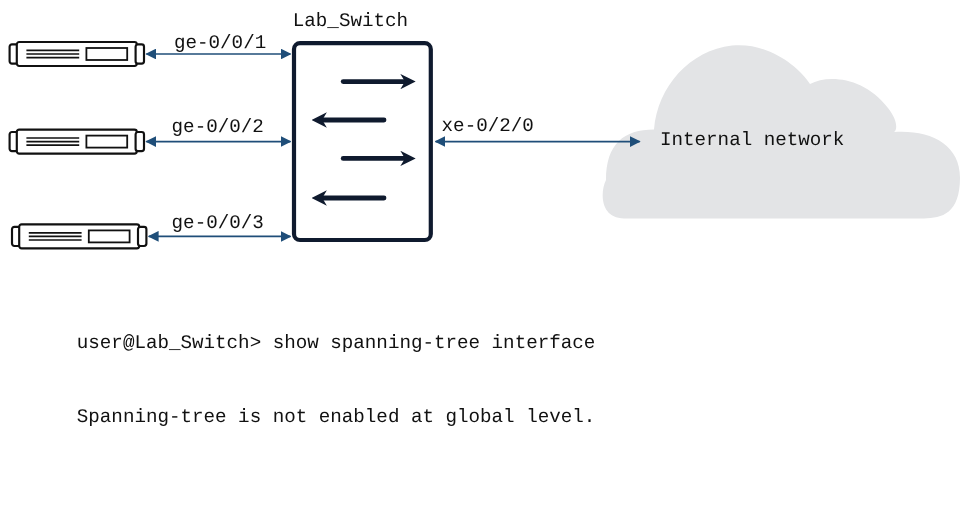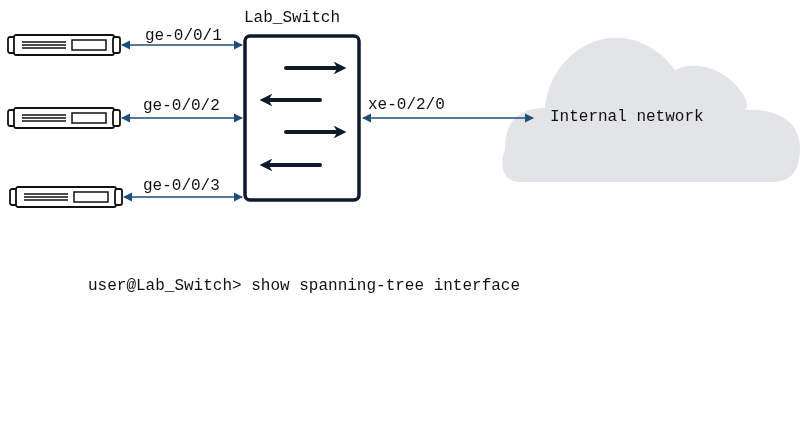--- a/index.html
+++ b/index.html
@@ -1,20 +1,20 @@
 <!DOCTYPE html>
 <html><head>
 <meta charset="utf-8">
 <style>
   html,body{margin:0;padding:0;background:#ffffff;}
   body{width:805px;height:430px;position:relative;overflow:hidden;font-family:"Liberation Mono","DejaVu Sans Mono",monospace;}
   #diagram{position:absolute;left:0;top:0;width:805px;height:215px;}
   .lbl{font-family:"Liberation Mono","DejaVu Sans Mono",monospace;font-size:16px;fill:#111;}
   #cli{position:absolute;left:64px;top:234px;font-family:"Liberation Mono","DejaVu Sans Mono",monospace;font-size:16px;line-height:20.8px;color:#111;white-space:pre;}
-  .row{height:20.8px;margin-left:24px;}
+  .row{height:20.8px;}
   .gap{height:20.8px;}
 </style>
 </head>
 <body>
 
 <svg id="diagram" viewBox="0 0 805 215" xmlns="http://www.w3.org/2000/svg">
   <defs>
     <marker id="ah" viewBox="0 0 10 10" refX="9" refY="5" markerWidth="7" markerHeight="7" orient="auto-start-reverse">
       <path d="M0,0 L10,5 L0,10 z" fill="#1f4e79"></path>
     </marker>
@@ -73,20 +73,21 @@
   </g>
 
   <text class="lbl" x="145" y="40">ge-0/0/1</text>
   <text class="lbl" x="143" y="110">ge-0/0/2</text>
   <text class="lbl" x="143" y="190">ge-0/0/3</text>
   <text class="lbl" x="368" y="109">xe-0/2/0</text>
 </svg>
 
 <div id="cli">
   <div class="row">user@Lab_Switch&gt; show spanning-tree interface</div>
+  <div class="row">Spanning-tree is not enabled at global level.</div>
   <div class="gap"></div>
   
   
   
   
   
   
 </div>
 
 </body></html>

